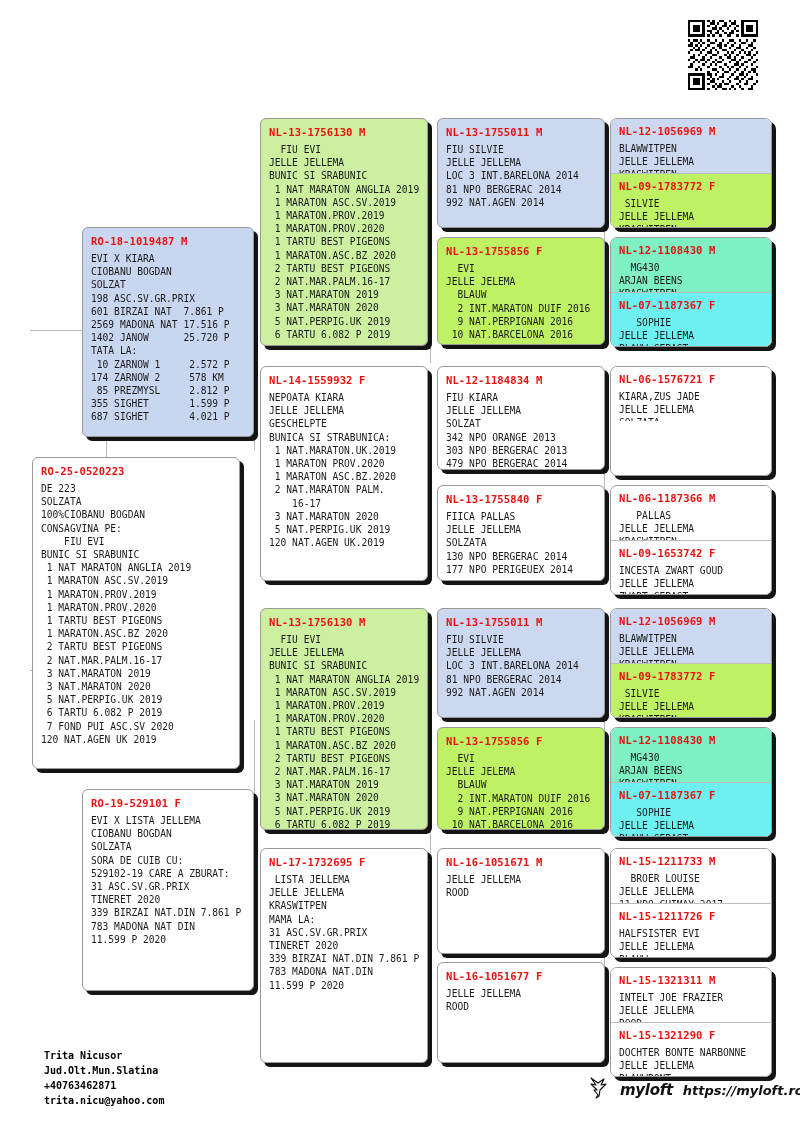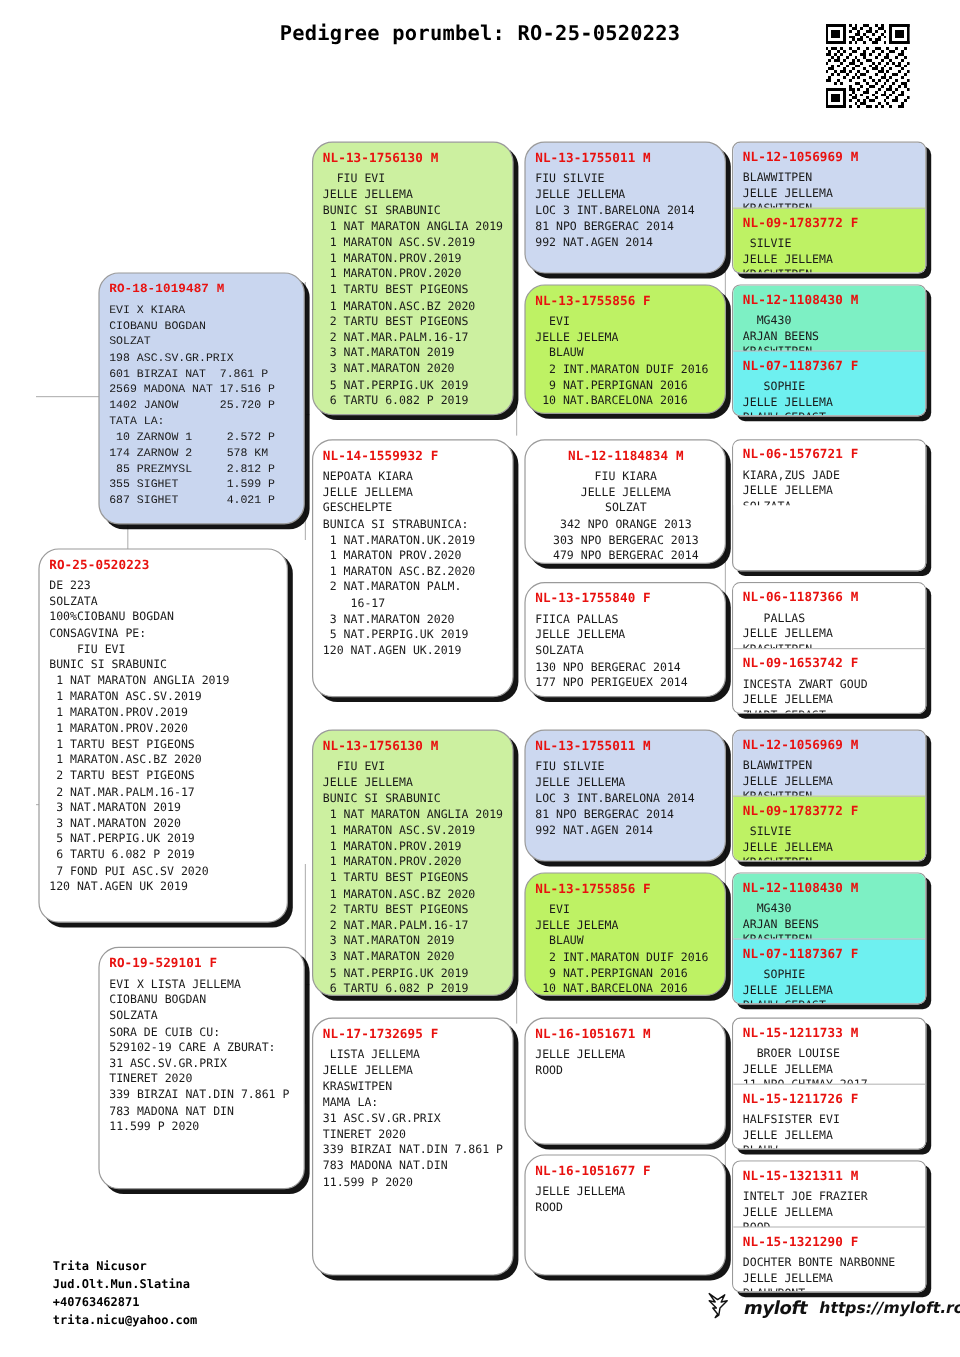--- a/index.html
+++ b/index.html
@@ -15,34 +15,34 @@
     position:absolute;left:0;right:0;top:18px;text-align:center;
     font-family:"DejaVu Sans Mono","Liberation Mono",monospace;
     font-size:17px;font-weight:bold;letter-spacing:.2px;color:#000;
   }
   .qr{position:absolute;left:688px;top:20px;width:70px;height:70px;}
   .qr svg{display:block;}
 
   
   .card{
     position:absolute;box-sizing:border-box;
-    border:1px solid #9a9a9a;border-radius:17px;
+    border:1px solid #9a9a9a;border-radius:6px;
     background:#ffffff;overflow:hidden;
     box-shadow:4px 4px 0 0 rgba(0,0,0,.92);
     padding:7px 7px 4px 8px;
   }
   .id{
     color:#e8110f;font-weight:bold;font-size:10.5px;
     letter-spacing:.1px;white-space:nowrap;margin-bottom:5px;
   }
   .lines{font-size:9.6px;line-height:13.2px;color:#1a1a1a;white-space:pre;}
   .lines div{white-space:pre;}
 
   
-  .c-blue    {background:#c9d6ef;font-family:Liberation Mono, monospace;}
+  .c-blue    {background:#c9d6ef;}
   .c-green   {background:#ccf0a0;}
   .c-orange  {background:#bef264;}
   .c-lblue   {background:#ccd8f0;}
   .c-mint    {background:#7df0c4;}
   .c-cyan    {background:#6ef0f0;}
   .c-white   {background:#ffffff;}
 
   
   .pair{
     position:absolute;box-sizing:border-box;
@@ -73,21 +73,20 @@
   .brand-url{
     font-family:"DejaVu Sans","Liberation Sans",sans-serif;
     font-size:13px;font-style:italic;font-weight:bold;color:#111;
   }
 </style>
 </head>
 <body>
 
 <div class="page">
 
-  <div class="title">Pedigree porumbel: RO-25-0520223</div>
 
   <div class="qr">
     <svg width="70" height="70" viewBox="0 0 29 29" shape-rendering="crispEdges">
       <rect width="29" height="29" fill="#fff"></rect>
       <g fill="#000">
         <rect x="0" y="0" width="7" height="1"></rect>
           <rect x="0" y="6" width="7" height="1"></rect>
         <rect x="0" y="0" width="1" height="7"></rect>
           <rect x="6" y="0" width="1" height="7"></rect>
         <rect x="2" y="2" width="3" height="3"></rect>
@@ -355,21 +354,21 @@
   </div>
 
   <div class="card c-lblue" style="left:437px;top:118px;width:168px;height:110px;">
     <div class="id">NL-13-1755011 M</div>
     <div class="lines"><div>FIU SILVIE</div><div>JELLE JELLEMA</div><div>LOC 3 INT.BARELONA 2014</div><div>81 NPO BERGERAC 2014</div><div>992 NAT.AGEN 2014</div></div>
   </div>
   <div class="card c-orange" style="left:437px;top:237px;width:168px;height:108px;">
     <div class="id">NL-13-1755856 F</div>
     <div class="lines"><div>  EVI</div><div>JELLE JELEMA</div><div>  BLAUW</div><div>  2 INT.MARATON DUIF 2016</div><div>  9 NAT.PERPIGNAN 2016</div><div> 10 NAT.BARCELONA 2016</div></div>
   </div>
-  <div class="card c-white" style="left:437px;top:366px;width:168px;height:104px;text-align:center;">
+  <div class="card c-white" style="left:437px;top:366px;width:168px;height:104px;">
     <div class="id">NL-12-1184834 M</div>
     <div class="lines"><div>FIU KIARA</div><div>JELLE JELLEMA</div><div>SOLZAT</div><div>342 NPO ORANGE 2013</div><div>303 NPO BERGERAC 2013</div><div>479 NPO BERGERAC 2014</div></div>
   </div>
   <div class="card c-white" style="left:437px;top:485px;width:168px;height:96px;">
     <div class="id">NL-13-1755840 F</div>
     <div class="lines"><div>FIICA PALLAS</div><div>JELLE JELLEMA</div><div>SOLZATA</div><div>130 NPO BERGERAC 2014</div><div>177 NPO PERIGEUEX 2014</div></div>
   </div>
   <div class="card c-lblue" style="left:437px;top:608px;width:168px;height:110px;">
     <div class="id">NL-13-1755011 M</div>
     <div class="lines"><div>FIU SILVIE</div><div>JELLE JELLEMA</div><div>LOC 3 INT.BARELONA 2014</div><div>81 NPO BERGERAC 2014</div><div>992 NAT.AGEN 2014</div></div>

